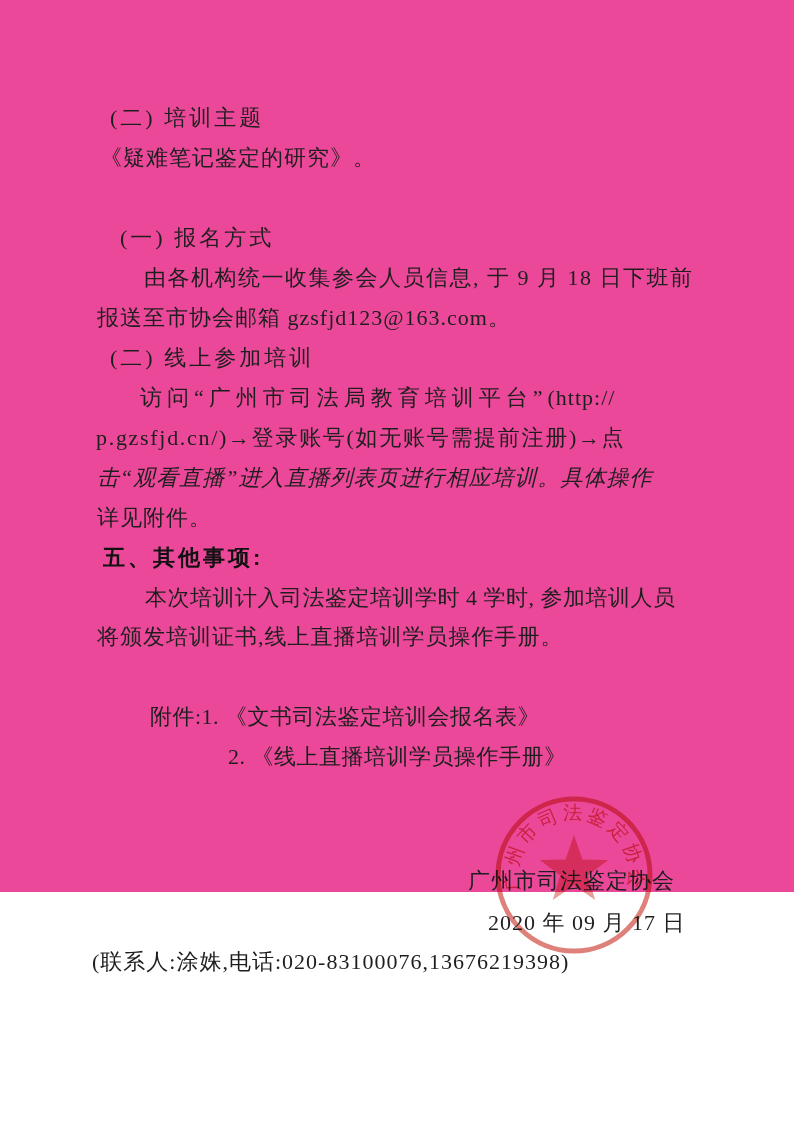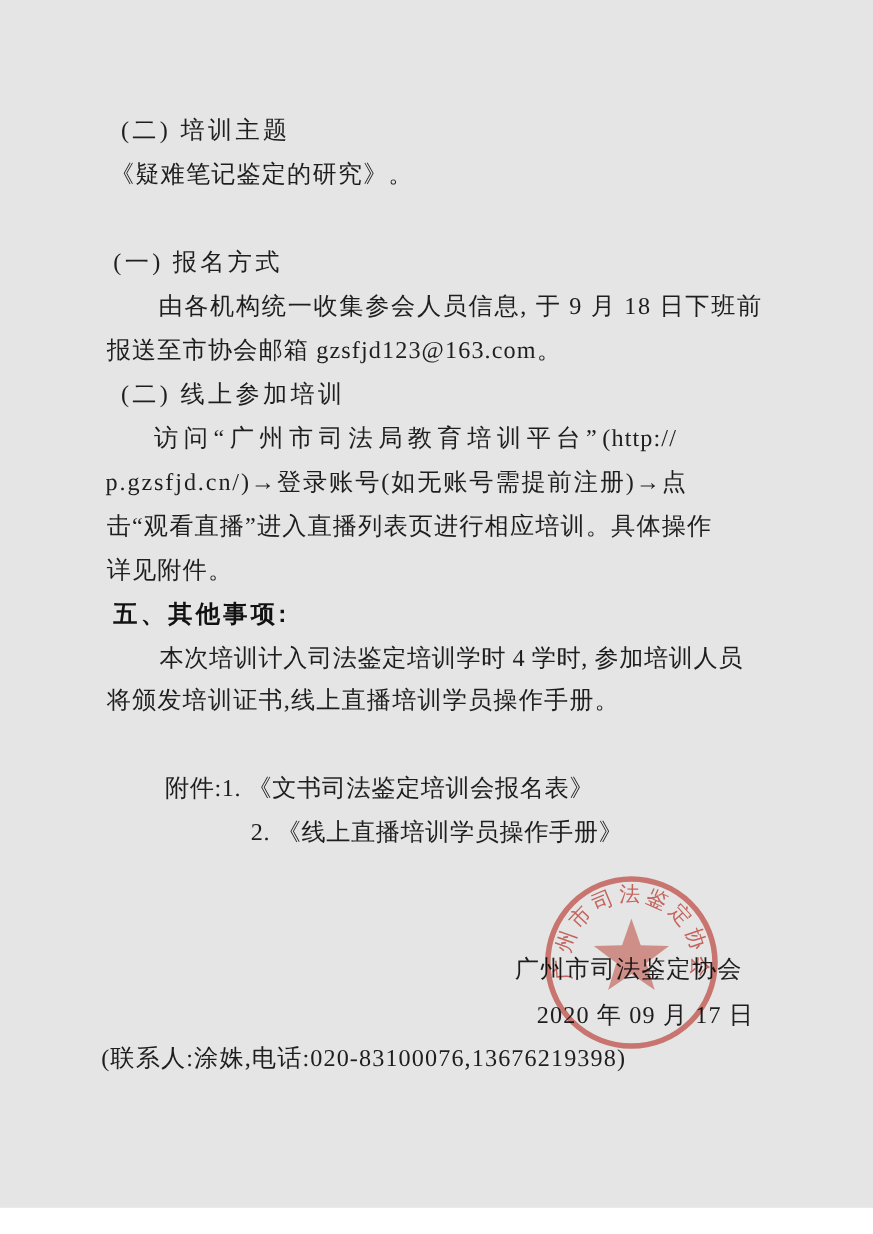--- a/index.html
+++ b/index.html
@@ -4,22 +4,22 @@
 <style>
   * { margin: 0; padding: 0; box-sizing: border-box; }
   html, body {
     width: 794px; height: 1122px;
     background: #ffffff;
     font-family: "Liberation Serif", "DejaVu Serif", serif;
     overflow: hidden;
   }
   .page {
     position: relative;
-    width: 794px; height: 1098px;
-    background: #e5e5e5;
+    width: 794px; height: 892px;
+    background: #ec4899;
     color: #1d1d1d;
   }
   .line {
     position: absolute;
     white-space: nowrap;
     font-size: 22px;
     line-height: 30px;
     color: #1e1e1e;
   }
   .head {
@@ -38,35 +38,35 @@
 </head>
 <body>
 
 <div class="page">
 
   <div class="line" style="left:110px; top:103px; letter-spacing:3px;">(二) 培训主题</div>
 
   <div class="line" style="left:100px; top:143px; letter-spacing:1px;">《疑难笔记鉴定的研究》。</div>
 
 
-  <div class="line" style="left:103px; top:223px; letter-spacing:3px;">(一) 报名方式</div>
+  <div class="line" style="left:120px; top:223px; letter-spacing:3px;">(一) 报名方式</div>
 
   <div class="line" style="left:144px; top:263px; letter-spacing:1.5px;text-align:center;">由各机构统一收集参会人员信息, 于 9 月 18 日下班前</div>
 
   <div class="line" style="left:97px; top:303px; letter-spacing:1px;">报送至市协会邮箱 gzsfjd123@163.com。</div>
 
   <div class="line" style="left:110px; top:343px; letter-spacing:3px;">(二) 线上参加培训</div>
 
   <div class="line" style="left:140px; top:383px;">
     <span style="letter-spacing:5px;">访问“广州市司法局教育培训平台”</span><span style="letter-spacing:1px;">(http://</span>
   </div>
 
   <div class="line" style="left:96px; top:423px; letter-spacing:1.7px;">p.gzsfjd.cn/)→登录账号(如无账号需提前注册)→点</div>
 
-  <div class="line" style="left:97px; top:463px; letter-spacing:1px;">击“观看直播”进入直播列表页进行相应培训。具体操作</div>
+  <div class="line" style="left:97px; top:463px; letter-spacing:1px;font-style:italic;">击“观看直播”进入直播列表页进行相应培训。具体操作</div>
 
   <div class="line" style="left:97px; top:503px; letter-spacing:1px;">详见附件。</div>
 
   <div class="line head" style="left:103px; top:543px; letter-spacing:3px;text-align:center;">五、其他事项:</div>
 
   <div class="line" style="left:145px; top:583px; letter-spacing:0.5px;">本次培训计入司法鉴定培训学时 4 学时, 参加培训人员</div>
 
   <div class="line" style="left:97px; top:622px; letter-spacing:1px;">将颁发培训证书,线上直播培训学员操作手册。</div>
 
   <div class="line" style="left:150px; top:702px; letter-spacing:0.5px;">附件:1. 《文书司法鉴定培训会报名表》</div>

